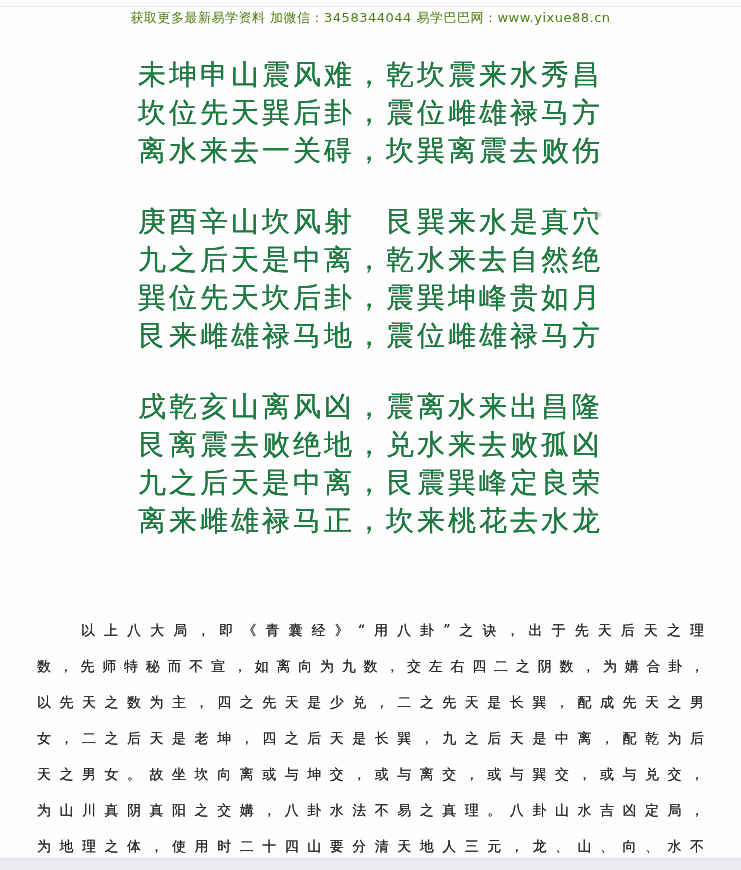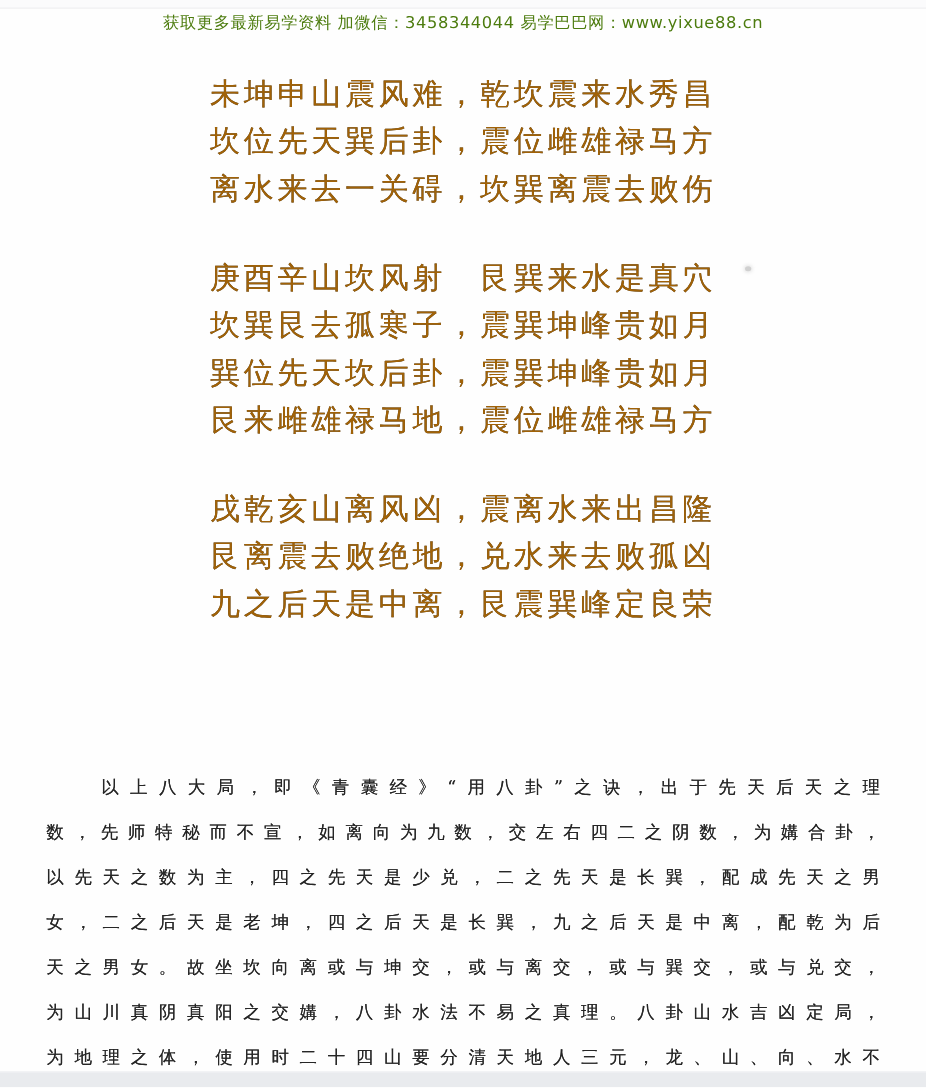--- a/index.html
+++ b/index.html
@@ -37,24 +37,24 @@
     left: 0; right: 0;
     display: flex;
     flex-direction: column;
     align-items: center;
   }
   .stanza {
     margin-bottom: 33px;
     text-align: center;
   }
   .verse-line {
-    font-size: 24px;
+    font-size: 28px;
     line-height: 38px;
     letter-spacing: 3px;
-    color: #a16207;
+    color: #15803d;
     white-space: pre;
     text-shadow: 0 0 0.4px #3a3a3a;
   }
   .prose-block {
     position: absolute;
     top: 612px;
     left: 37px;
     width: 668px;
     color: #262626;
   }
@@ -101,28 +101,29 @@
   </div>
 
   <div class="verse-block">
     <div class="stanza">
       <div class="verse-line">未坤申山震风难，乾坎震来水秀昌</div>
       <div class="verse-line">坎位先天巽后卦，震位雌雄禄马方</div>
       <div class="verse-line">离水来去一关碍，坎巽离震去败伤</div>
     </div>
     <div class="stanza">
       <div class="verse-line">庚酉辛山坎风射　艮巽来水是真穴</div>
-      <div class="verse-line">坎巽艮去孤寒子，震巽坤峰贵如月</div>
+      <div class="verse-line">九之后天是中离，乾水来去自然绝</div>
       <div class="verse-line">巽位先天坎后卦，震巽坤峰贵如月</div>
       <div class="verse-line">艮来雌雄禄马地，震位雌雄禄马方</div>
     </div>
     <div class="stanza">
       <div class="verse-line">戌乾亥山离风凶，震离水来出昌隆</div>
       <div class="verse-line">艮离震去败绝地，兑水来去败孤凶</div>
       <div class="verse-line">九之后天是中离，艮震巽峰定良荣</div>
+      <div class="verse-line">离来雌雄禄马正，坎来桃花去水龙</div>
     </div>
   </div>
 
   <div class="prose-block">
     <div class="para-line first">以上八大局，即《青囊经》“用八卦”之诀，出于先天后天之理</div>
     <div class="para-line">数，先师特秘而不宣，如离向为九数，交左右四二之阴数，为媾合卦，</div>
     <div class="para-line">以先天之数为主，四之先天是少兑，二之先天是长巽，配成先天之男</div>
     <div class="para-line">女，二之后天是老坤，四之后天是长巽，九之后天是中离，配乾为后</div>
     <div class="para-line">天之男女。故坐坎向离或与坤交，或与离交，或与巽交，或与兑交，</div>
     <div class="para-line">为山川真阴真阳之交媾，八卦水法不易之真理。八卦山水吉凶定局，</div>

